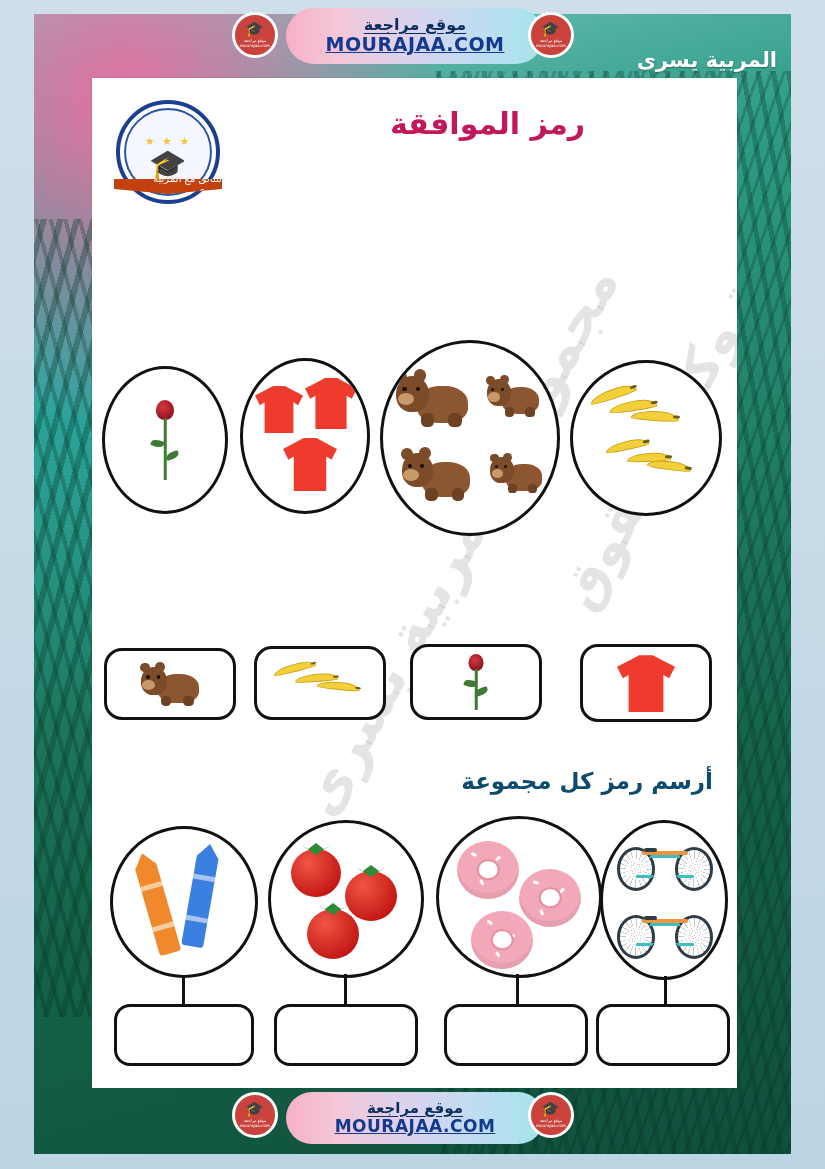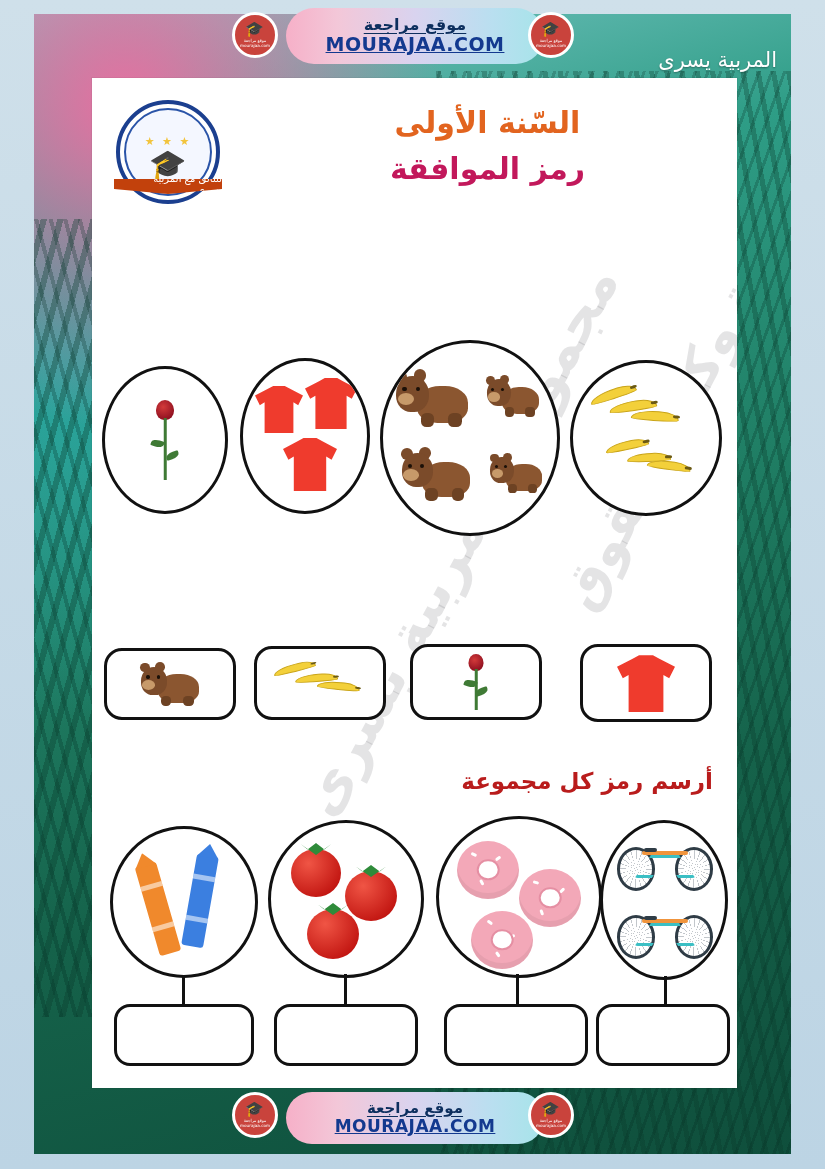--- a/index.html
+++ b/index.html
@@ -102,21 +102,21 @@
   }
   .badge .cap { font-size:15px; line-height:1; }
   .badge .txt { font-size:4.2px; line-height:1.1; margin-top:2px; text-align:center; }
   .badge.t1 { left:232px; top:12px; }
   .badge.t2 { left:528px; top:12px; }
   .badge.b1 { left:232px; top:1092px; }
   .badge.b2 { left:528px; top:1092px; }
 
   .brand-top-right {
     position:absolute; right:48px; top:48px;
-    color:#ffffff; font-size:21px; font-weight:400;
+    color:#ffffff; font-size:21px; font-weight:700;
     text-shadow: 0 1px 2px rgba(0,0,0,.35);
     margin-left: 27px;
   }
 
   
   .logo {
     position:absolute; left:20px; top:18px; width:112px; height:112px;
   }
   .logo .ring {
     position:absolute; inset:4px; border-radius:50%;
@@ -145,21 +145,21 @@
   }
   .title-2 {
     font-size:30px; font-weight:700; color:#c2185b; line-height:1.6;
   }
 
   .instruction {
     position:absolute; text-align:right; font-weight:700;
     color:#1f33d6; direction:rtl;
   }
   .instr-1 { right:24px; top:200px; font-size:23px; color:#0d2fe0; }
-  .instr-2 { right:24px; top:690px; font-size:23px; color:#b91c1c; }
+  .instr-2 { right:24px; top:690px; font-size:23px; color:#0c4a6e; }
 
   
   .oval {
     position:absolute; border:3.5px solid #111; border-radius:50%;
     background:#fff; display:flex; align-items:center; justify-content:center;
     overflow:hidden;
   }
   .rounded-box {
     position:absolute; border:3.5px solid #111; border-radius:18px;
     background:#fff; display:flex; align-items:center; justify-content:center;
@@ -292,21 +292,20 @@
     <div class="logo">
       <div class="ring"></div>
       <div class="inner">
         <div class="stars">★ ★ ★</div>
         <div class="hat">🎓</div>
       </div>
       <div class="ribbon">لنتألق مع المربية يسرى</div>
     </div>
 
     <div class="title-block">
-      <div class="title-1">السّنة الأولى</div>
       <div class="title-2">رمز الموافقة</div>
     </div>
 
 
     <div class="oval" style="left:10px; top:288px; width:126px; height:148px;">
       <div class="rose">
         <div class="bloom"></div>
           <div class="stem"></div>
         <div class="leaf l"></div>
           <div class="leaf r"></div>

